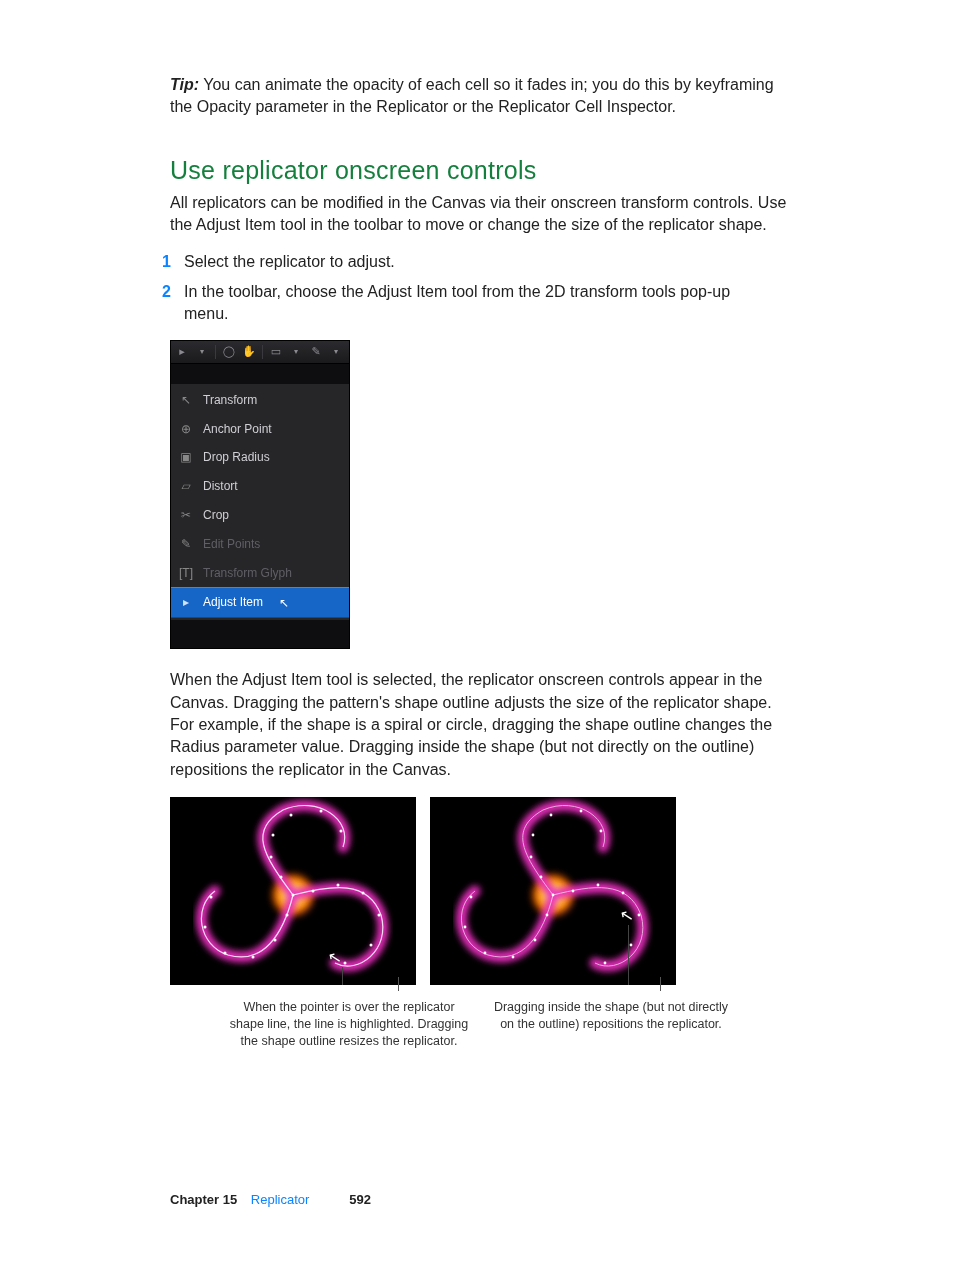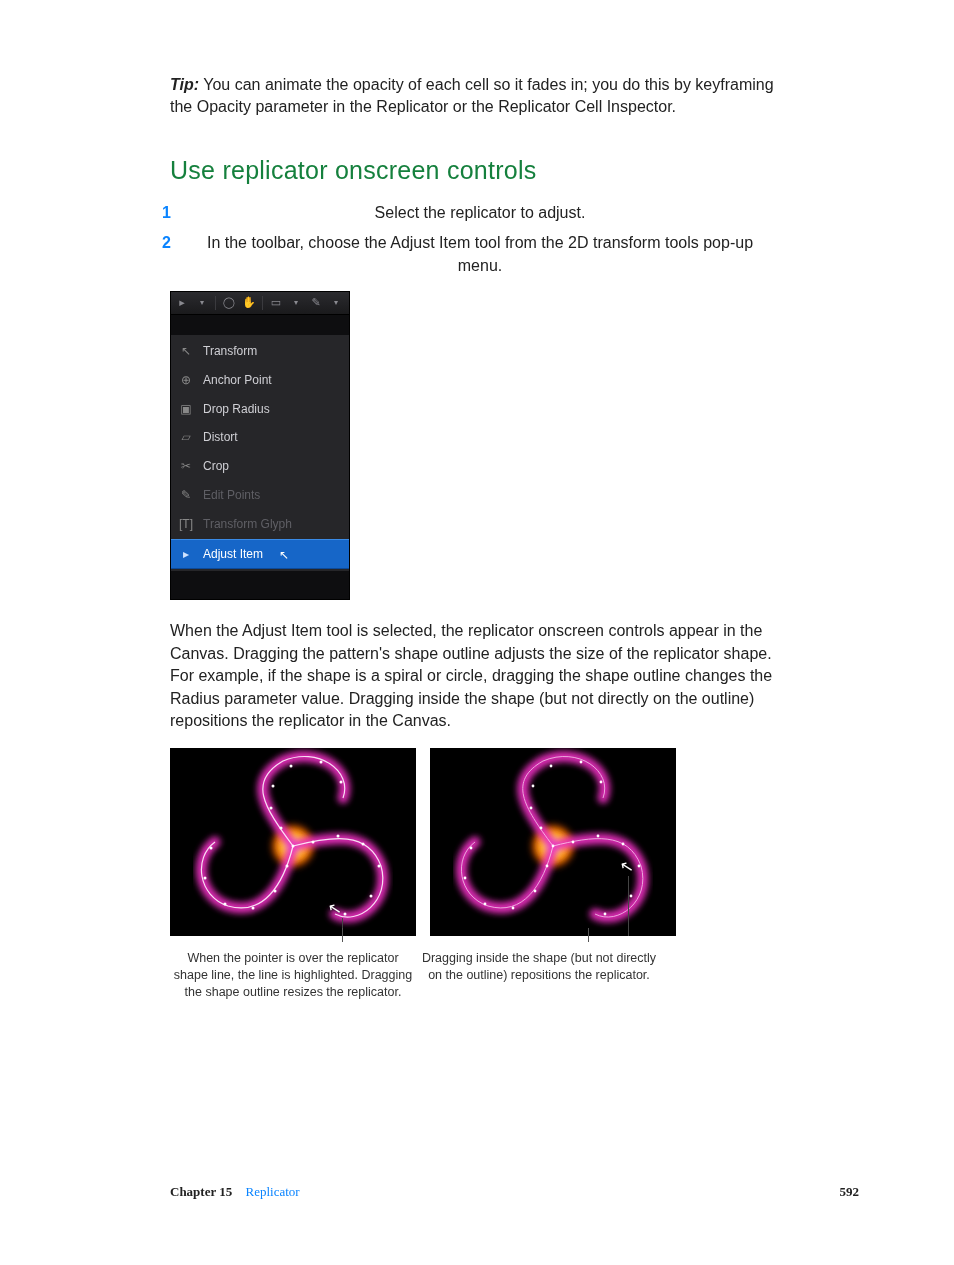--- a/index.html
+++ b/index.html
@@ -33,21 +33,20 @@
   }
   .sub-heading {
     font-weight: 600;
     margin: 20px 0 4px 0;
   }
   ol.steps {
     list-style: none;
     padding: 0;
     margin: 14px;
     counter-reset: step;
-    text-align: center;
   }
   ol.steps > li {
     counter-increment: step;
     position: relative;
     padding-left: 0;
     margin-bottom: 8px;
   }
   ol.steps > li::before {
     content: counter(step);
     position: absolute;
@@ -150,22 +149,23 @@
     text-shadow: 0 0 2px #000;
     transform: rotate(-12deg);
   }
   .callout-line {
     position: absolute;
     width: 1px;
     background: #444;
   }
   .captions-row {
     display: flex;
-    gap: 0;
+    gap: 16px;
     margin-top: 0;
+    justify-content: center;
   }
   .caption {
     width: 246px;
     font-size: 12.5px;
     color: #333;
     text-align: center;
     line-height: 1.35;
     position: relative;
     padding-top: 8px;
   }
@@ -174,44 +174,43 @@
     position: absolute;
     top: -14px;
     left: 70%;
     width: 1px;
     height: 14px;
     background: #555;
   }
 
   .footer {
     position: absolute;
-    bottom: 64px;
+    bottom: 56px;
     left: 170px;
     right: 95px;
     display: flex;
-    justify-content: space-between;
     font-size: 13px;
-    font-family: Liberation Serif, serif;
   }
   .footer .chapter-label { font-weight: 600; }
   .footer .replicator { color: #0a84ff; margin-left: 10px; }
 </style>
 </head>
 <body>
 
 <div class="page">
   <div class="content">
 
     <p>
       <span class="tip-label">Tip:</span>
       <span>You can animate the opacity of each cell so it fades in; you do this by keyframing the Opacity parameter in the Replicator or the Replicator Cell Inspector.</span>
     </p>
 
 
     <h2 class="section-title">Use replicator onscreen controls</h2>
+    <p>All replicators can be modified in the Canvas via their onscreen transform controls. Use the Adjust Item tool in the toolbar to move or change the size of the replicator shape.</p>
 
 
     <ol class="steps">
       <li>Select the replicator to adjust.</li>
       <li>In the toolbar, choose the Adjust Item tool from the 2D transform tools pop-up menu.</li>
     </ol>
 
     <div class="tool-menu">
       <div class="tool-toolbar">
         <span class="glyph">▸</span>

